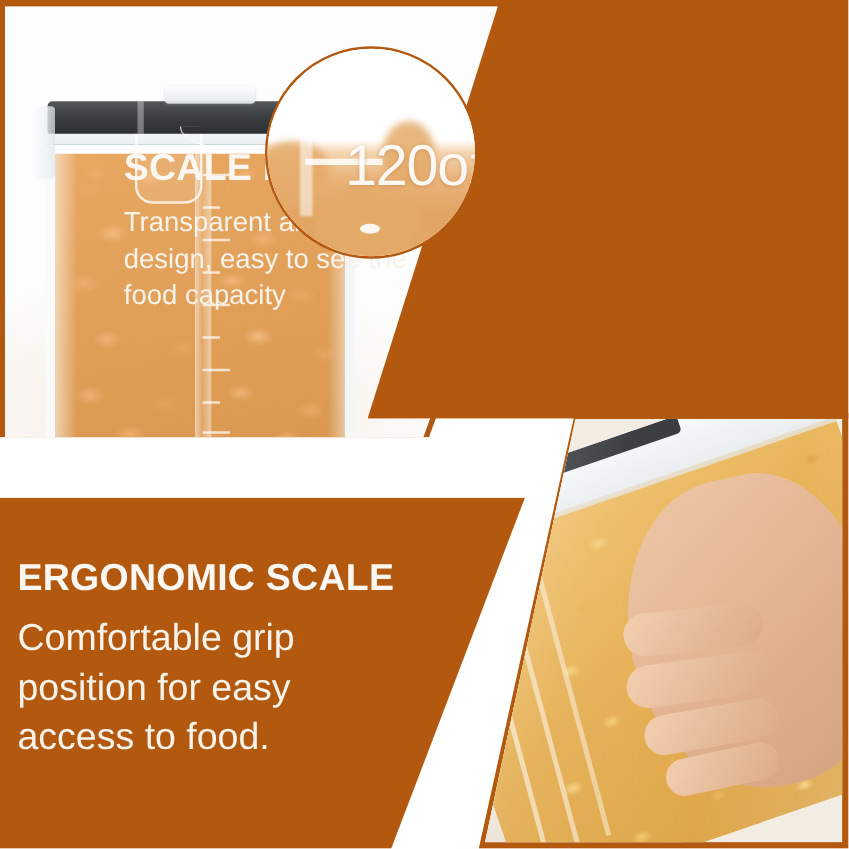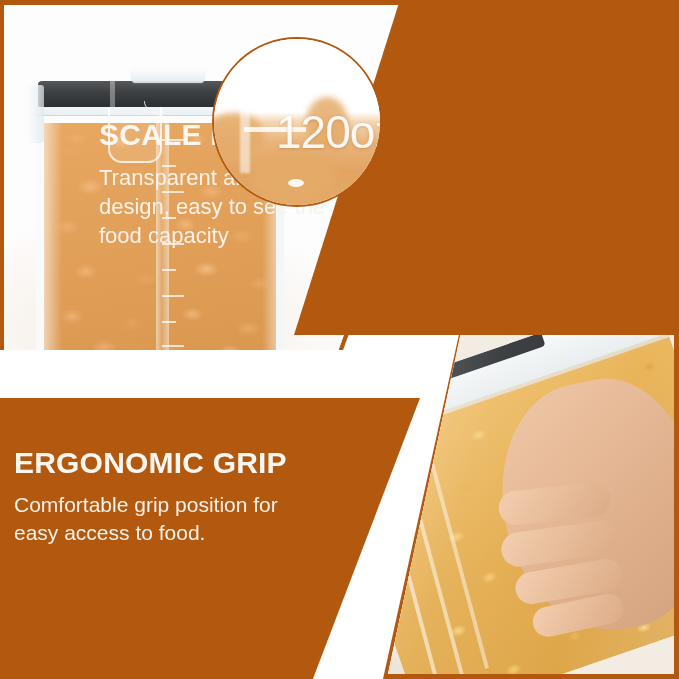--- a/index.html
+++ b/index.html
@@ -410,21 +410,21 @@
   }
   .body-copy {
     font-size: 22px;
     font-weight: 400;
     color: #f7f2ea;
     line-height: 1.32;
     margin: 0;
     font-family: "Liberation Sans", sans-serif;
   }
   .bl-text .heading { font-size: 30px; }
-  .bl-text .body-copy { font-size: 21px; }
+  .bl-text .body-copy { font-size: 30px; }
 </style>
 </head>
 <body>
 
 <div class="infographic">
 
   <div class="panel-tl-frame"></div>
   <div class="panel-tl-inner">
     <div class="photo-stage">
 
@@ -470,21 +470,21 @@
   </div>
 
   <div class="panel-tr"></div>
   <div class="tr-text">
     <h2 class="heading">SCALE DESIGN</h2>
     <p class="body-copy">Transparent and scale design, easy to see the food capacity</p>
   </div>
 
   <div class="panel-bl"></div>
   <div class="bl-text">
-    <h2 class="heading">ERGONOMIC GRIP</h2>
+    <h2 class="heading">ERGONOMIC SCALE</h2>
     <p class="body-copy">Comfortable grip position for easy access to food.</p>
   </div>
 
   <div class="panel-br-frame"></div>
   <div class="panel-br">
     <div class="br-stage">
       <div class="br-counter"></div>
       <div class="br-box">
         <div class="br-flakes"></div>
         <div class="br-lidstrip"></div>

